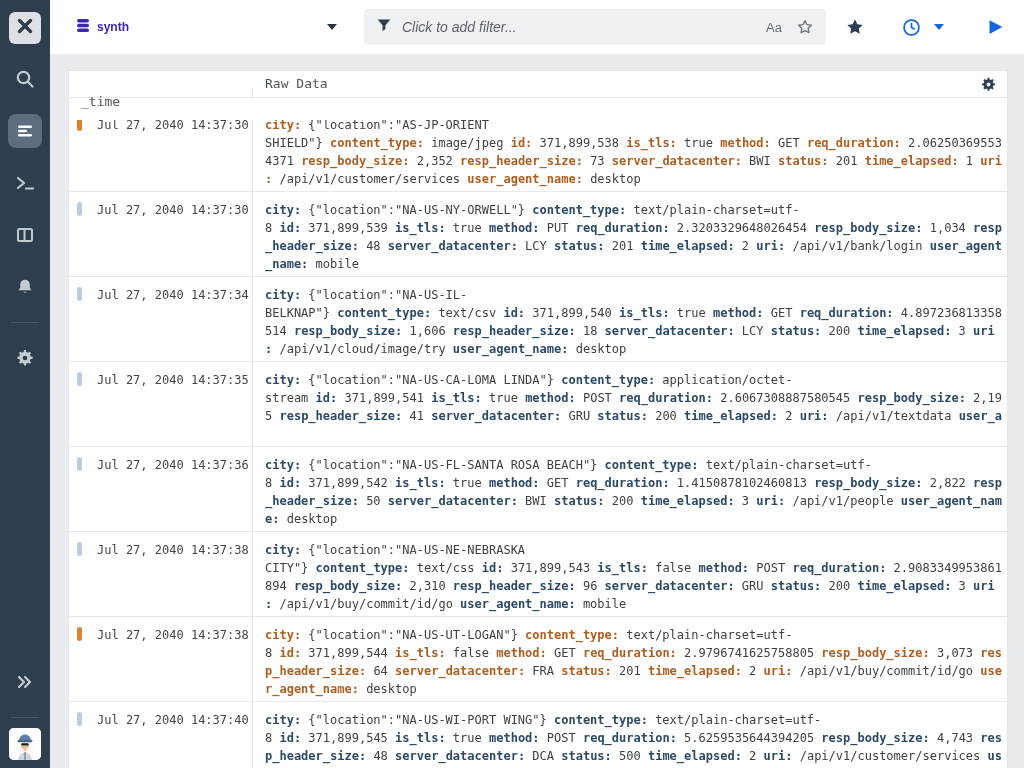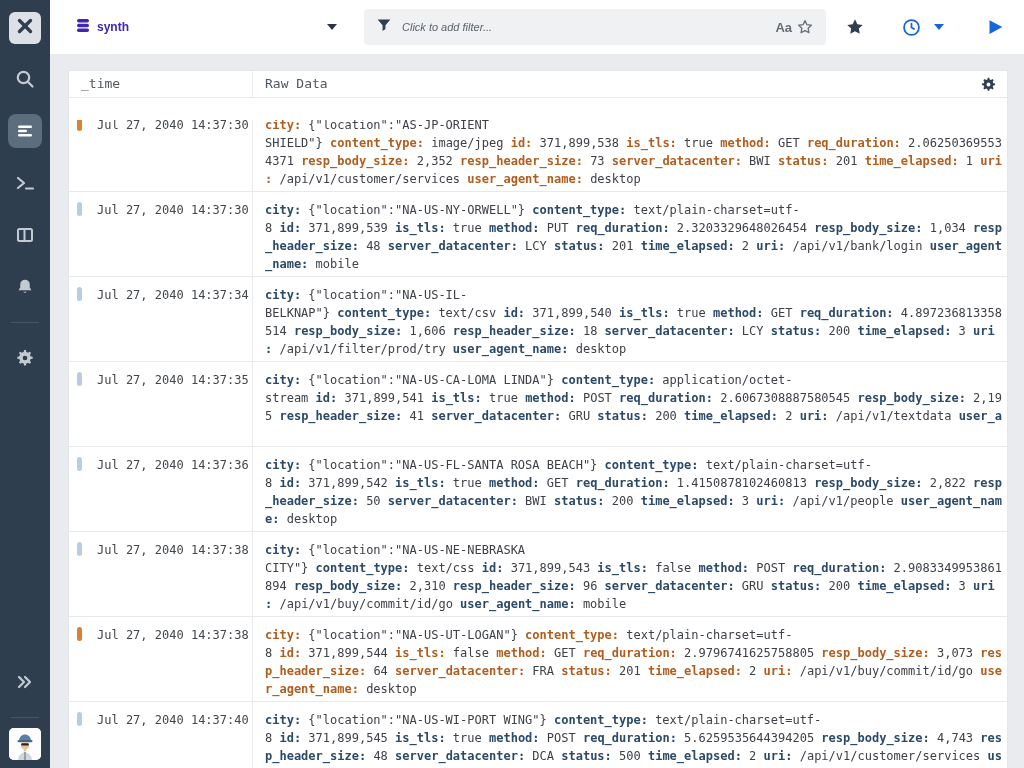--- a/index.html
+++ b/index.html
@@ -24,36 +24,36 @@
   
   .topbar { position:absolute; left:50px; top:0; width:974px; height:54px; background:#fff;
             display:flex; align-items:center; }
   .dataset { display:flex; align-items:center; margin-left:25px; width:262px; cursor:pointer; }
   .dataset-label { color:#3d28ad; font-weight:bold; font-size:12px; margin-left:6px; }
   .dataset-caret { margin-left:auto; width:0; height:0; border-left:5px solid transparent;
                    border-right:5px solid transparent; border-top:6px solid #2b3340; }
   .filterbar { margin-left:27px; width:462px; height:36px; background:#f0f1f3; border-radius:4px;
                display:flex; align-items:center; padding:0 12px; }
   .filter-input { flex:1; border:none; outline:none; background:transparent; font-style:italic;
-                  font-size:11px; color:#4d7c0f; margin-left:10px;
+                  font-size:14px; color:#4d7c0f; margin-left:10px;
                   font-family:"Liberation Sans", sans-serif; }
   .filter-input::placeholder { color:#5b626b; opacity:1; }
-  .aa { font-size:13px; color:#666e76; margin-right:4px; cursor:pointer;font-weight:bold; }
+  .aa { font-size:13px; color:#666e76; margin-right:14px; cursor:pointer; }
   .tb-right { display:flex; align-items:center; margin-left:auto; margin-right:18px; }
   .tb-ico { cursor:pointer; display:flex; align-items:center; }
   .clock-caret { width:0; height:0; border-left:5px solid transparent; border-right:5px solid transparent;
                  border-top:6px solid #1766d9; margin-left:12px; cursor:pointer; }
 
   
   .workspace { position:absolute; left:50px; top:54px; width:974px; height:714px; background:#e9ebee; }
   .card { position:absolute; left:18px; top:16px; right:16px; bottom:0; background:#fff;
           border:1px solid #e4e6e9; border-bottom:none; }
   .thead { display:flex; height:27px; border-bottom:1px solid #e6e8eb; position:relative;
            font-family:"DejaVu Sans Mono", monospace; font-size:13px; color:#4f565e; }
-  .th-time { width:184px; border-right:1px solid #e7e9ec; line-height:26px; padding-left:12px; }
+  .th-time { width:184px; border-right:1px solid #e7e9ec; line-height:26px; padding-left:12px;margin-top:18px; }
   .th-raw  { flex:1; line-height:26px; padding-left:12px; }
   .th-gear { position:absolute; right:10px; top:5px; cursor:pointer; }
   .rows-viewport { position:absolute; left:0; right:0; top:27px; bottom:0; overflow:hidden;margin-top:22px; }
 
   .log-row { display:flex; height:85px; border-bottom:1px solid #e7e9ec; cursor:pointer; }
   .log-row:first-child { margin-top:-13px; }
   .cell-time { width:184px; border-right:1px solid #e7e9ec; position:relative;
                padding:9px 0 0 28px; font-family:"DejaVu Sans Mono", monospace;
                font-size:12px; line-height:18px; color:#41464c; }
   .marker { position:absolute; left:8px; top:10px; width:5px; height:14px; border-radius:2.5px; }
@@ -241,21 +241,21 @@
   </div>
           <div class="log-row v-blue">
     <div class="cell-time">
       <span class="marker"></span>
       <span>Jul 27, 2040 14:37:34</span>
     </div>
     <div class="cell-raw">
               <div class="rd-line"><span class="k">city:</span><span> {"location":"NA-US-IL-</span></div>
               <div class="rd-line"><span>BELKNAP"} </span><span class="k">content_type:</span><span> text/csv </span><span class="k">id:</span><span> 371,899,540 </span><span class="k">is_tls:</span><span> true </span><span class="k">method:</span><span> GET </span><span class="k">req_duration:</span><span> 4.897236813358</span></div>
               <div class="rd-line"><span>514 </span><span class="k">resp_body_size:</span><span> 1,606 </span><span class="k">resp_header_size:</span><span> 18 </span><span class="k">server_datacenter:</span><span> LCY </span><span class="k">status:</span><span> 200 </span><span class="k">time_elapsed:</span><span> 3 </span><span class="k">uri</span></div>
-              <div class="rd-line"><span class="k">:</span><span> /api/v1/filter/prod/try </span><span class="k">user_agent_name:</span><span> desktop</span></div>
+              <div class="rd-line"><span class="k">:</span><span> /api/v1/cloud/image/try </span><span class="k">user_agent_name:</span><span> desktop</span></div>
             </div>
   </div>
           <div class="log-row v-blue">
     <div class="cell-time">
       <span class="marker"></span>
       <span>Jul 27, 2040 14:37:35</span>
     </div>
     <div class="cell-raw">
               <div class="rd-line"><span class="k">city:</span><span> {"location":"NA-US-CA-LOMA LINDA"} </span><span class="k">content_type:</span><span> application/octet-</span></div>
               <div class="rd-line"><span>stream </span><span class="k">id:</span><span> 371,899,541 </span><span class="k">is_tls:</span><span> true </span><span class="k">method:</span><span> POST </span><span class="k">req_duration:</span><span> 2.6067308887580545 </span><span class="k">resp_body_size:</span><span> 2,19</span></div>

